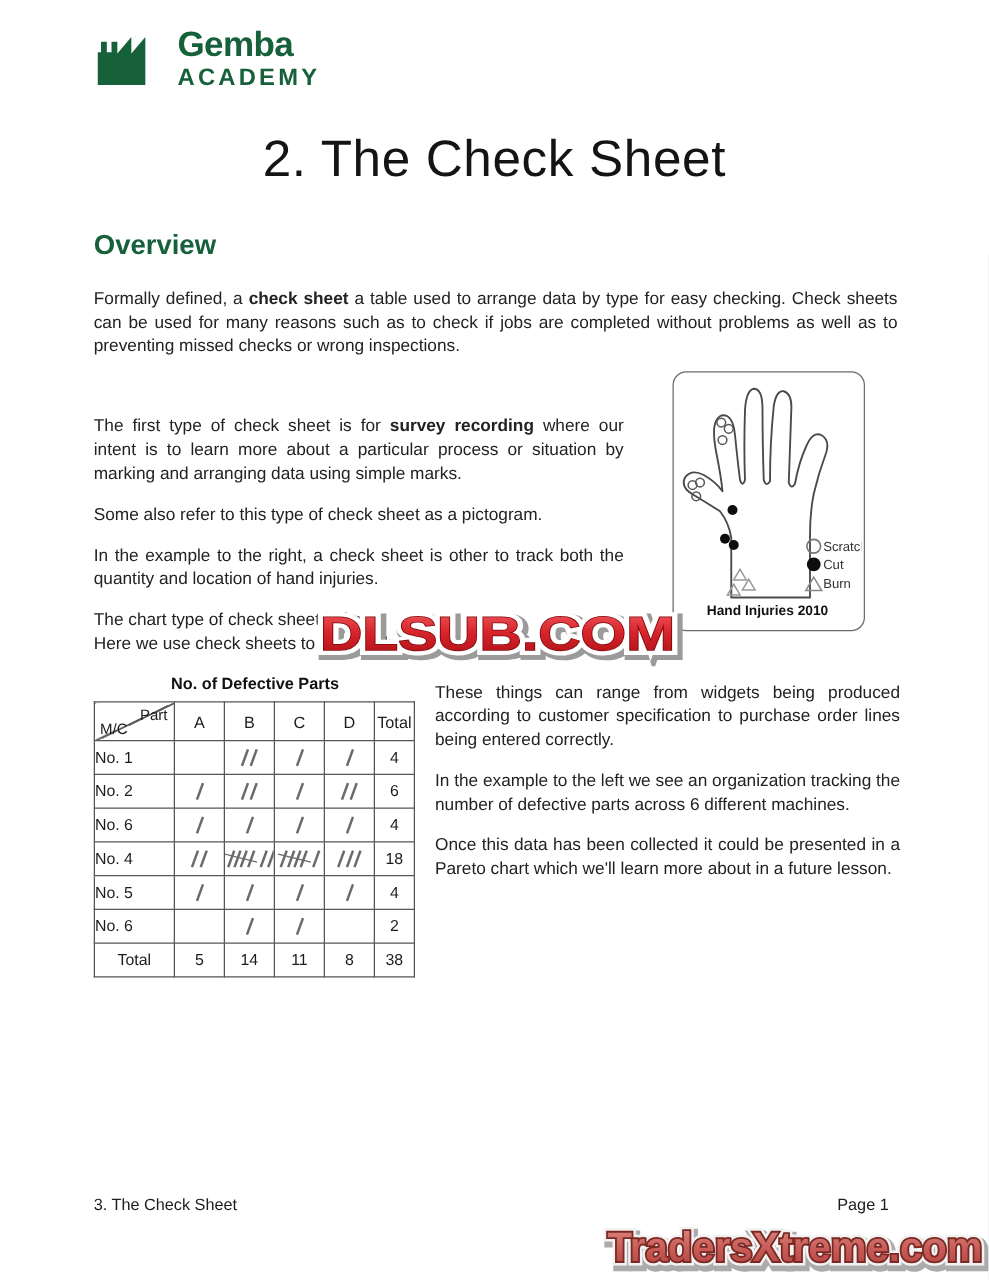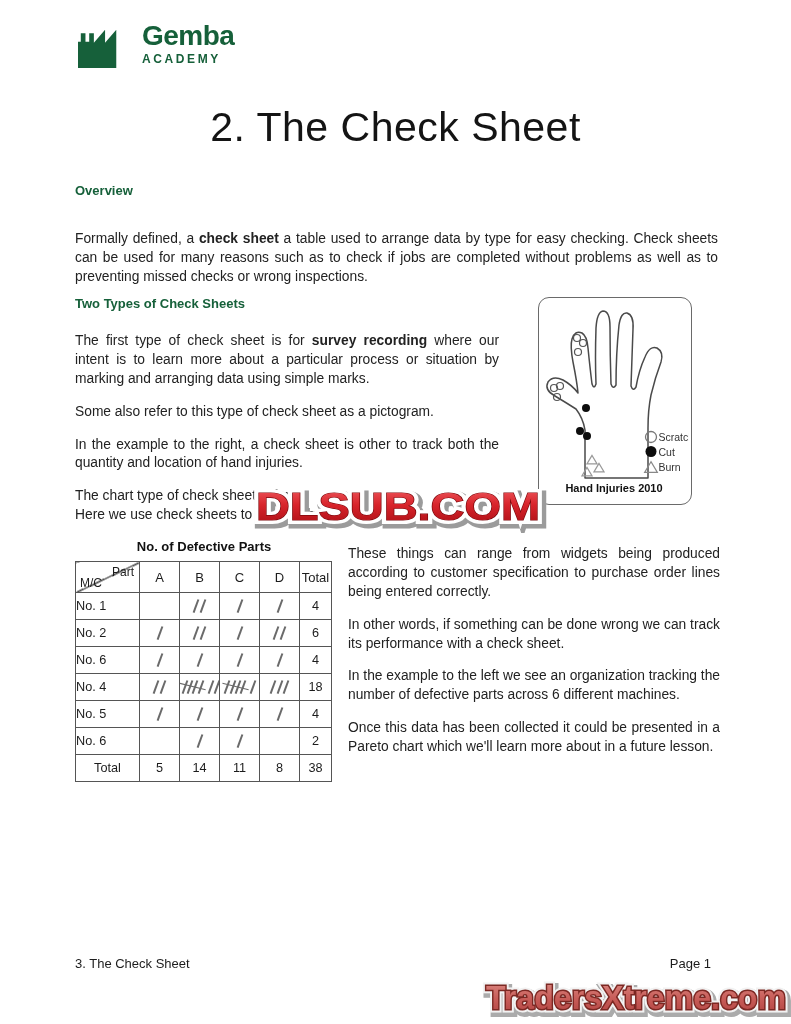--- a/index.html
+++ b/index.html
@@ -11,26 +11,26 @@
           background:linear-gradient(180deg,#161616 10%,#241d1b 45%,#6f4640 78%,#a87d72 100%);
           -webkit-background-clip:text;background-clip:text;color:#4a3a35;-webkit-text-fill-color:transparent;}
   .wm-center{position:absolute;left:248px;top:479px;pointer-events:none;text-align:center;}
   .wm-bottom{position:absolute;right:-4px;top:973px;pointer-events:none;}
   .wm-center text,.wm-bottom text{font-family:"Liberation Sans",sans-serif;}
 
   
   .logo{position:absolute;left:78px;top:22px;display:flex;align-items:flex-start;gap:8px;}
   .logo svg{width:56px;height:47px;display:block;}
   .logo-word{font-size:28px;font-weight:700;color:#16603a;line-height:1;letter-spacing:-0.5px;}
-  .logo-sub{font-size:12px;font-weight:700;color:#16603a;letter-spacing:2.6px;margin-top:2px;}
+  .logo-sub{font-size:19px;font-weight:700;color:#16603a;letter-spacing:2.6px;margin-top:2px;}
 
   
   .title{position:absolute;top:104px;left:0;width:100%;text-align:center;font-size:41px;
          font-weight:400;color:#141414;letter-spacing:0.5px;}
-  .h-green{position:absolute;font-size:13px;font-weight:700;color:#16603a;}
+  .h-green{position:absolute;font-size:22px;font-weight:700;color:#16603a;}
   #overview-h{left:75px;top:183px;}
   #twotypes-h{left:75px;top:296px;}
   .body-text{font-size:13.8px;line-height:1.37;text-align:justify;color:#222;}
   #overview-p{position:absolute;left:75px;top:216px;width:643px;}
   .leftcol{position:absolute;left:75px;top:332px;width:424px;}
   .leftcol p{margin:0 0 14px 0;}
   .rightcol{position:absolute;left:348px;top:545px;width:372px;}
   .rightcol p{margin:0 0 14px 0;}
 
   
@@ -80,21 +80,20 @@
       <div class="logo-word">Gemba</div>
       <div class="logo-sub">ACADEMY</div>
     </div>
   </div>
 
   <div class="title">2. The Check Sheet</div>
 
   <div class="h-green" id="overview-h">Overview</div>
   <p class="body-text" id="overview-p"><span>Formally defined, a </span><b>check sheet</b><span> a table used to arrange data by type for easy checking.  Check sheets can be used for many reasons such as to check if jobs are completed without problems as well as to preventing missed checks or wrong inspections.</span></p>
 
-  <div class="h-green" id="twotypes-h">Two Types of Check Sheets</div>
 
   <div class="leftcol body-text">
     <p><span>The first type of check sheet is for </span><b>survey recording</b><span> where our intent is to learn more about a particular process or situation by marking and arranging data using simple marks.</span></p>
     <p>Some also refer to this type of check sheet as a pictogram.</p>
     <p>In the example to the right, a check sheet is other to track both the quantity and location of hand injuries.</p>
     <p><span>The chart type of check sheet is for</span><br>
       <span>Here we use check sheets to log whether things are done correctly.</span></p>
   </div>
 
   <div class="handfig">
@@ -225,21 +224,20 @@
             <td class="num">11</td>
             <td class="num">8</td>
             <td class="num">38</td>
           </tr>
         </tbody>
     </table>
   </div>
 
   <div class="rightcol body-text">
     <p>These things can range from widgets being produced according to customer specification to purchase order lines being entered correctly.</p>
-    <p>In other words, if something can be done wrong we can track its performance with a check sheet.</p>
     <p>In the example to the left we see an organization tracking the number of defective parts across 6 different machines.</p>
     <p>Once this data has been collected it could be presented in a Pareto chart which we'll learn more about in a future lesson.</p>
   </div>
 
   <div class="footer">
     <span>3. The Check Sheet</span>
     <span>Page 1</span>
   </div>
 
   <div class="wm-bottom">

